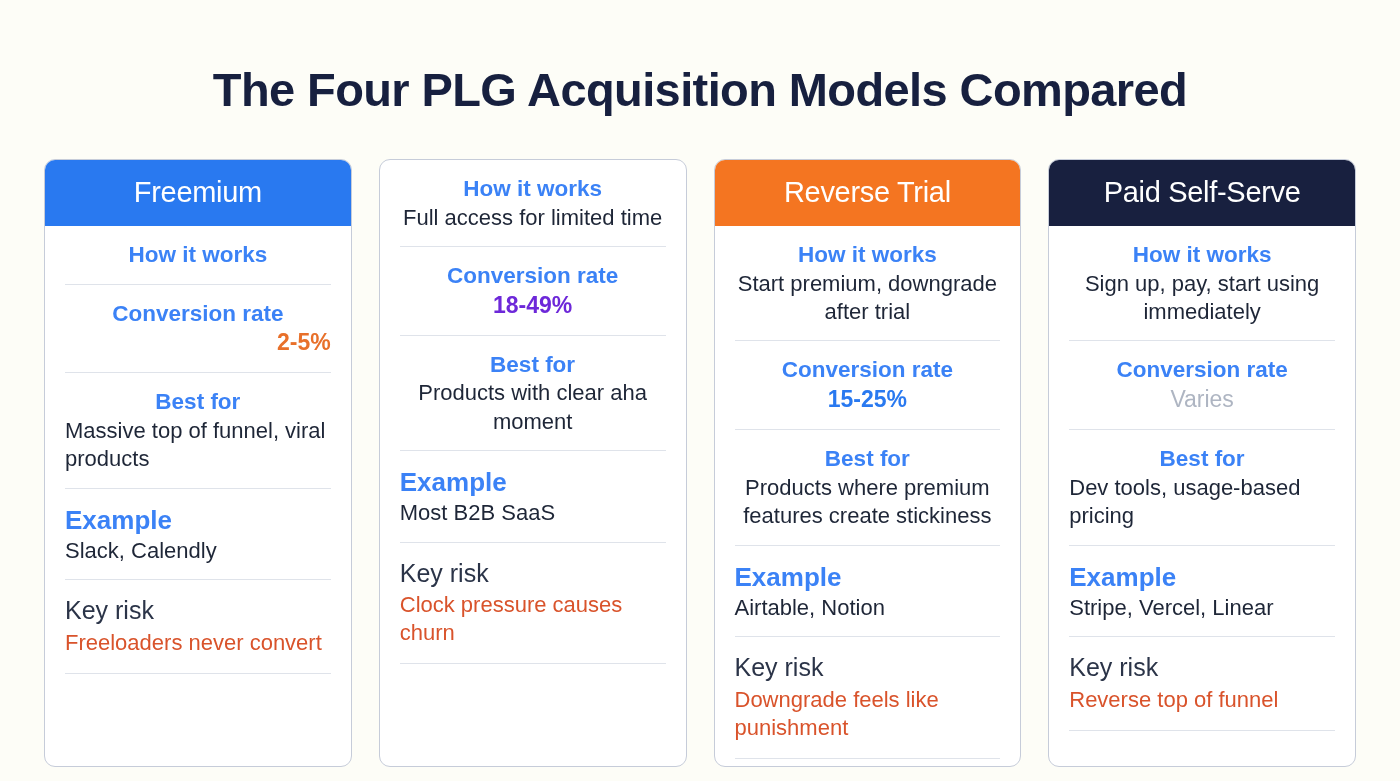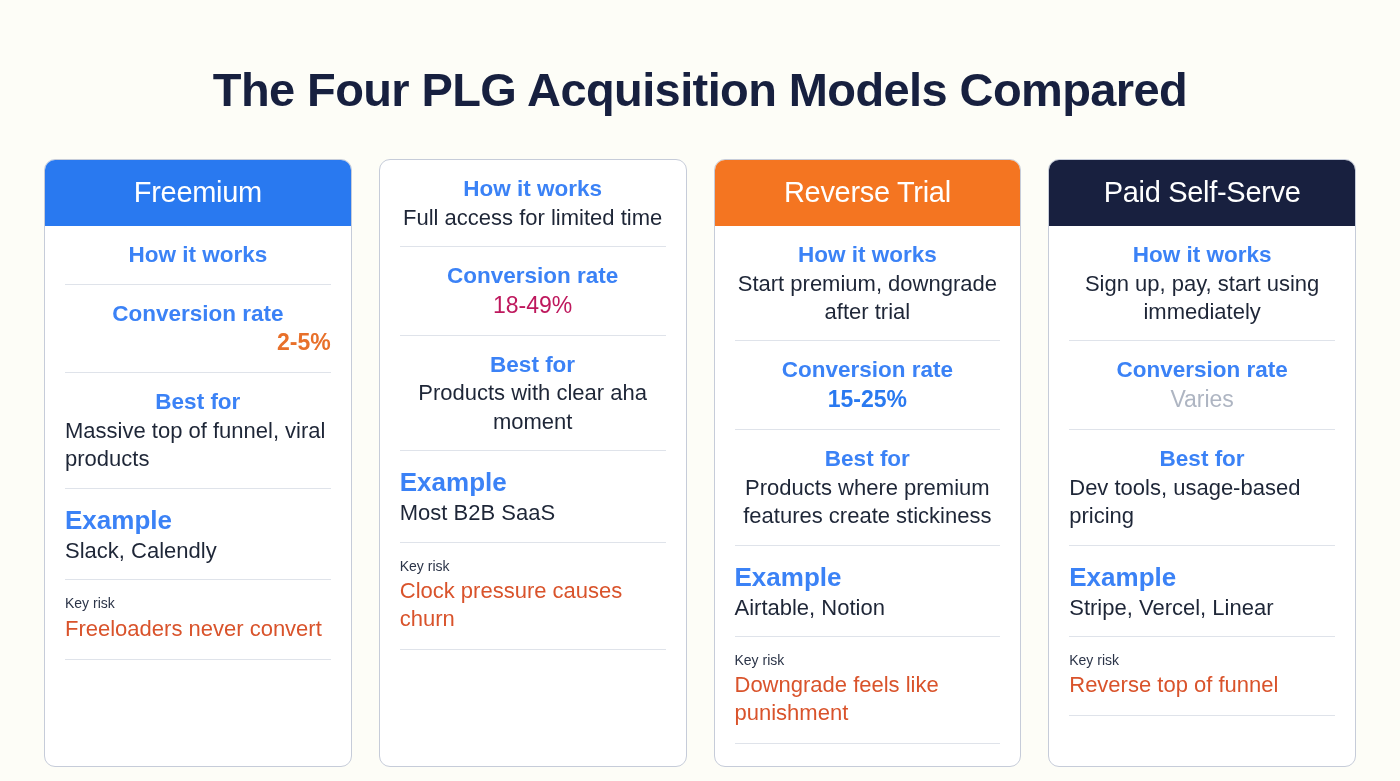--- a/index.html
+++ b/index.html
@@ -101,37 +101,37 @@
     color: #1e2637;
     line-height: 1.29;
   }
 
   
   .row.align-left .row-value {
     text-align: left;
   }
 
   .row-value.accent-orange { color: #e8702a; font-weight: bold; font-size: 23px; text-align: right; }
-  .row-value.accent-green  { color: #be185d; font-weight: normal; font-size: 23px; }
+  .row-value.accent-green  { color: #6d28d9; font-weight: bold; font-size: 23px; }
   .row-value.accent-blue   { color: #2979f0; font-weight: bold; font-size: 23px; }
   .row-value.accent-muted  { color: #aeb5c2; font-weight: normal; font-size: 23px; }
 
   .row.example {
     text-align: left;
   }
   .row.example .row-label { font-size: 26px; }
   .row.example .row-value { font-size: 22px; }
 
   .row.risk {
     text-align: left;
     padding-top: 14px;
     padding-bottom: 16px;
   }
   .row.risk .risk-label {
-    font-size: 14px;
+    font-size: 25px;
     font-weight: normal;
     color: #2b3448;
     line-height: 1.3;
     margin-bottom: 2px;
   }
   .row.risk .risk-value {
     font-size: 22px;
     color: #d9532b;
     line-height: 1.27;
   }

